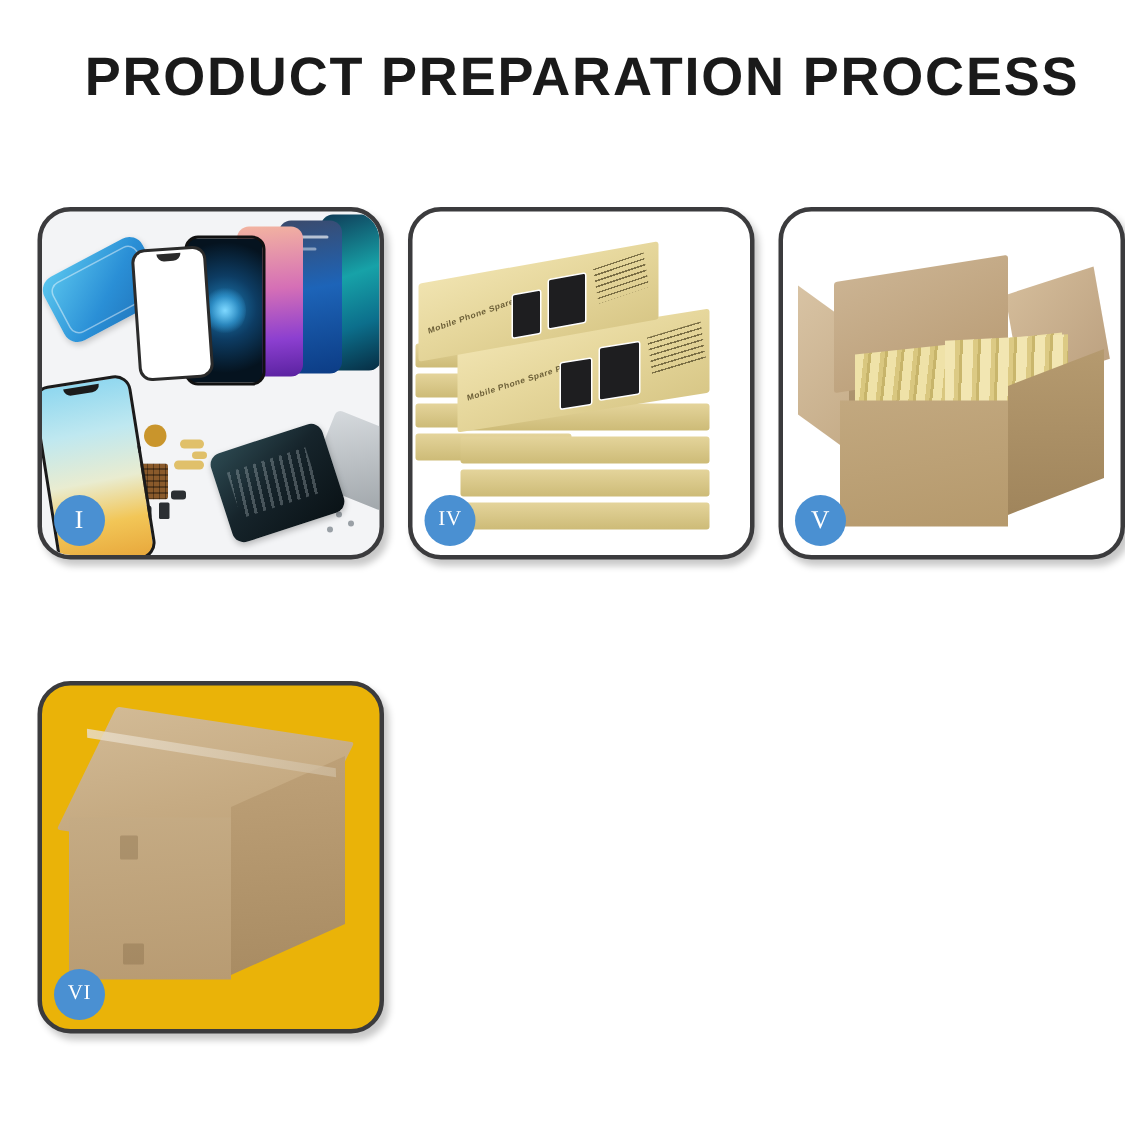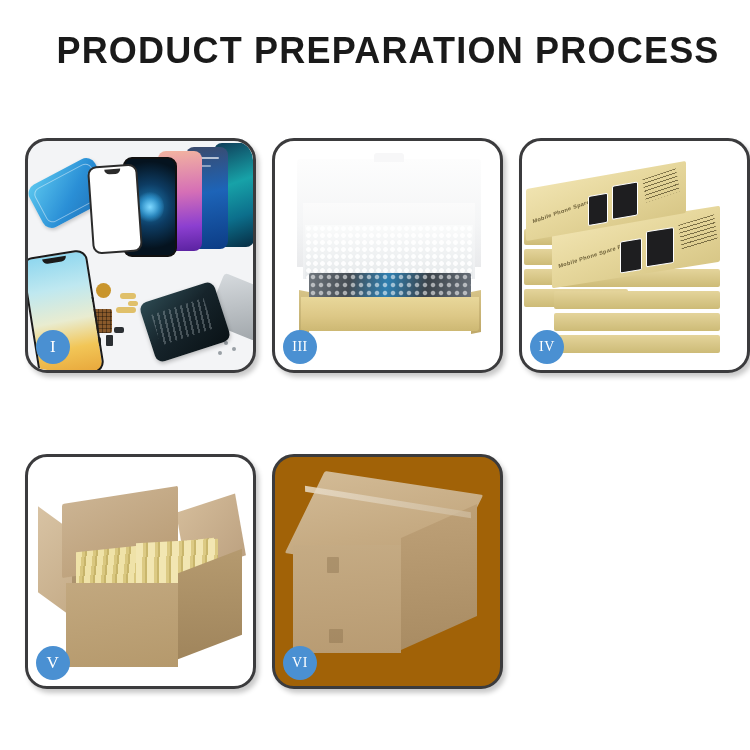--- a/index.html
+++ b/index.html
@@ -211,21 +211,21 @@
     transform:skewY(-6deg);z-index:4;}
   .c5-goods2{position:absolute;left:108px;top:84px;width:82px;height:50px;
     background:repeating-linear-gradient(92deg,#f2e6b2 0 7px,#dcca84 7px 10px,#c9b66c 10px 12px);
     transform:skewY(-3deg);z-index:5;}
   .c5-front{position:absolute;left:38px;top:126px;width:112px;height:84px;
     background:linear-gradient(170deg,#c2a87f 0%,#b5996c 100%);z-index:6;}
   .c5-rside{position:absolute;left:150px;top:104px;width:64px;height:86px;
     background:linear-gradient(200deg,#b59a6f,#a0855c);transform:skewY(-21deg);z-index:6;}
 
   
-  .p6{background:#a16207;}
+  .p6{background:#eab308;}
   .c6-top{position:absolute;left:24px;top:26px;width:170px;height:82px;
     background:linear-gradient(160deg,#d2ba95 0%,#c6ab83 55%,#bda077 100%);
     transform:skewX(-26deg) skewY(8deg);border-radius:2px;}
   .c6-seam{position:absolute;left:30px;top:42px;width:166px;height:6px;
     background:linear-gradient(90deg,rgba(232,220,200,.85),rgba(208,190,162,.7));
     transform:skewY(11deg) rotate(-2deg);z-index:3;}
   .c6-front{position:absolute;left:18px;top:88px;width:108px;height:108px;
     background:linear-gradient(175deg,#c5ab84 0%,#b89b72 100%);z-index:2;}
   .c6-side{position:absolute;left:126px;top:64px;width:76px;height:112px;
     background:linear-gradient(200deg,#bda077,#a98c63);transform:skewY(-24deg);z-index:2;}
@@ -267,32 +267,20 @@
         <div class="part flex" style="left:88px;top:166px;width:20px;height:6px;"></div>
         <div class="part" style="left:86px;top:186px;width:10px;height:6px;"></div>
         <div class="part scr" style="left:196px;top:200px;width:4px;height:4px;"></div>
         <div class="part scr" style="left:204px;top:206px;width:4px;height:4px;"></div>
         <div class="part scr" style="left:190px;top:210px;width:4px;height:4px;"></div>
       </div>
       <div class="badge">I</div>
     </div>
 
 
-    <div class="panel p3">
-      <div class="panel-inner">
-        <div class="mb-lid"></div>
-        <div class="mb-inner"></div>
-        <div class="mb-foam"></div>
-        <div class="mb-sideL"></div>
-        <div class="mb-sideR"></div>
-        <div class="mb-content"></div>
-        <div class="mb-front"></div>
-      </div>
-      <div class="badge wide">III</div>
-    </div>
 
     <div class="panel p4">
       <div class="panel-inner">
         <div class="stack">
 
           <div class="kbox kb-side" style="left:0px;top:70px;width:104px;height:16px;"></div>
           <div class="kbox kb-side" style="left:0px;top:90px;width:104px;height:16px;"></div>
           <div class="kbox kb-side" style="left:0px;top:110px;width:104px;height:16px;"></div>
           <div class="kbox kb-side" style="left:0px;top:130px;width:104px;height:18px;"></div>
 

